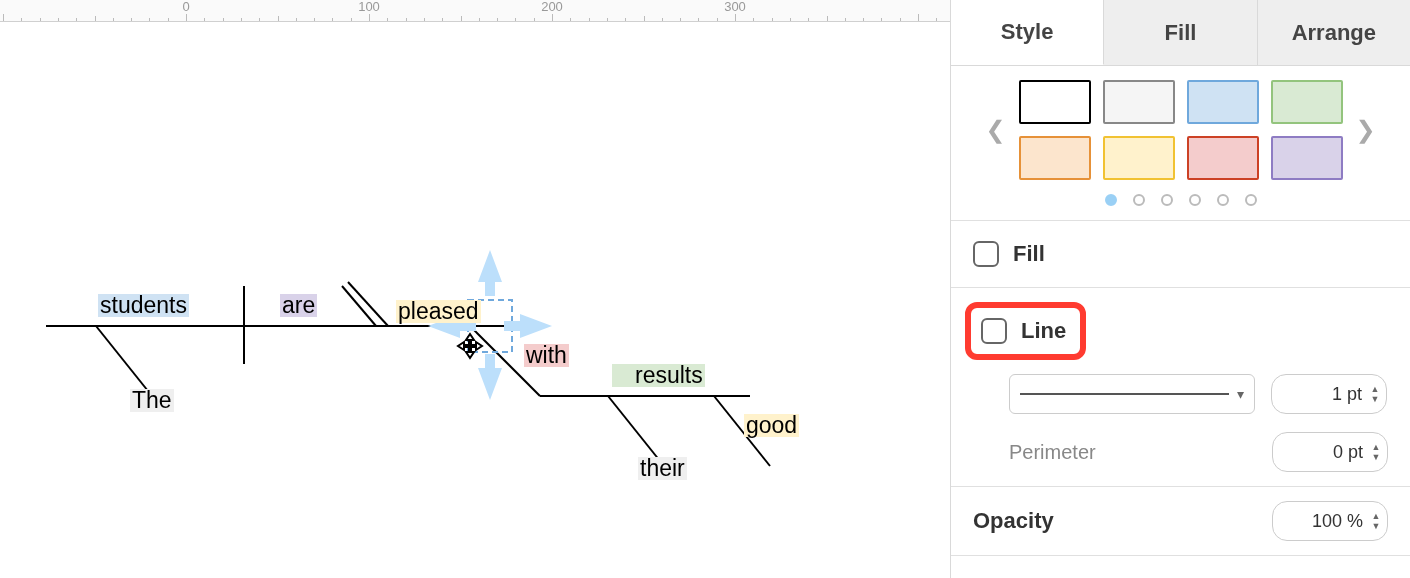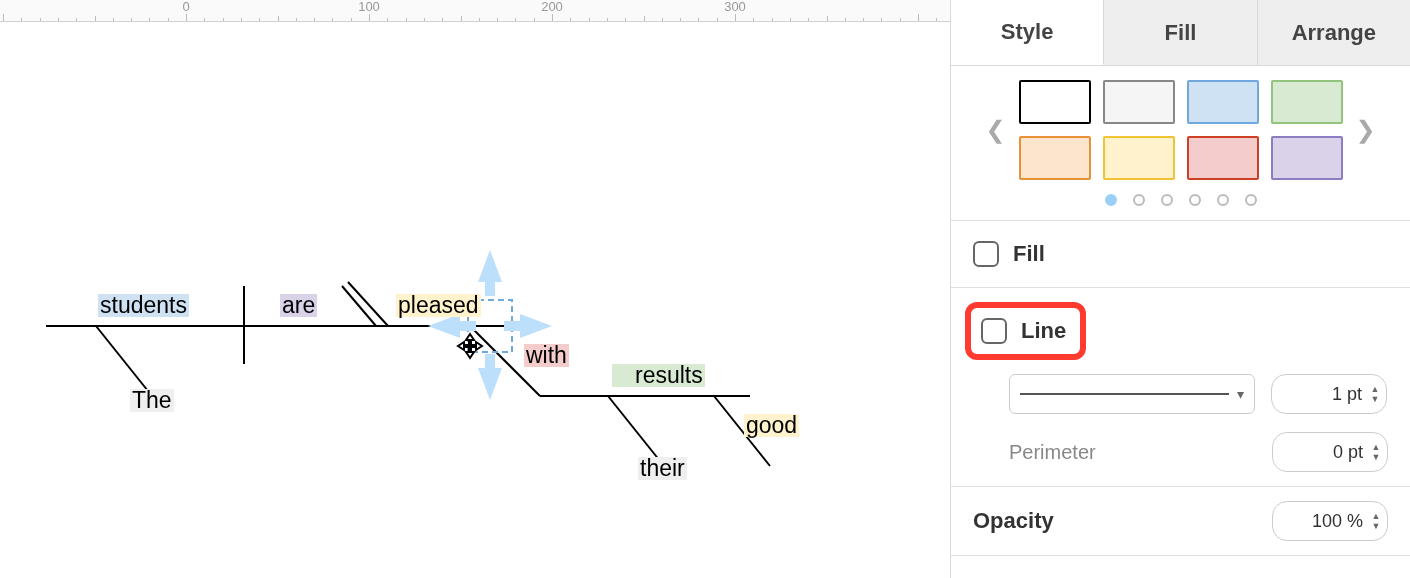--- a/index.html
+++ b/index.html
@@ -152,21 +152,21 @@
           <polygon points="552,326 520,314 520,338"></polygon>
           <rect x="504" y="321" width="20" height="10"></rect>
           <polygon points="428,326 460,314 460,338"></polygon>
           <rect x="456" y="321" width="20" height="10"></rect>
         </g>
       </svg>
 
       
       <span class="word bg-blue" style="left:98px;  top:294px">students</span>
       <span class="word bg-purple" style="left:280px; top:294px">are</span>
-      <span class="word bg-yellow" style="left:396px; top:294px">pleased</span>
+      <span class="word bg-yellow" style="left:396px; top:300px">pleased</span>
       <span class="word bg-gray" style="left:130px; top:346px">The</span>
       <span class="word bg-red" style="left:524px; top:344px">with</span>
       <span class="word bg-green" style="left:612px; top:364px">results</span>
       <span class="word bg-gray" style="left:638px; top:414px">their</span>
       <span class="word bg-yellow" style="left:744px; top:414px">good</span>
 
       
       <span class="move-cursor" style="left:456px; top:332px">
         <svg width="28" height="28" viewBox="0 0 28 28">
           <g stroke="#000" stroke-width="2" fill="#fff">

